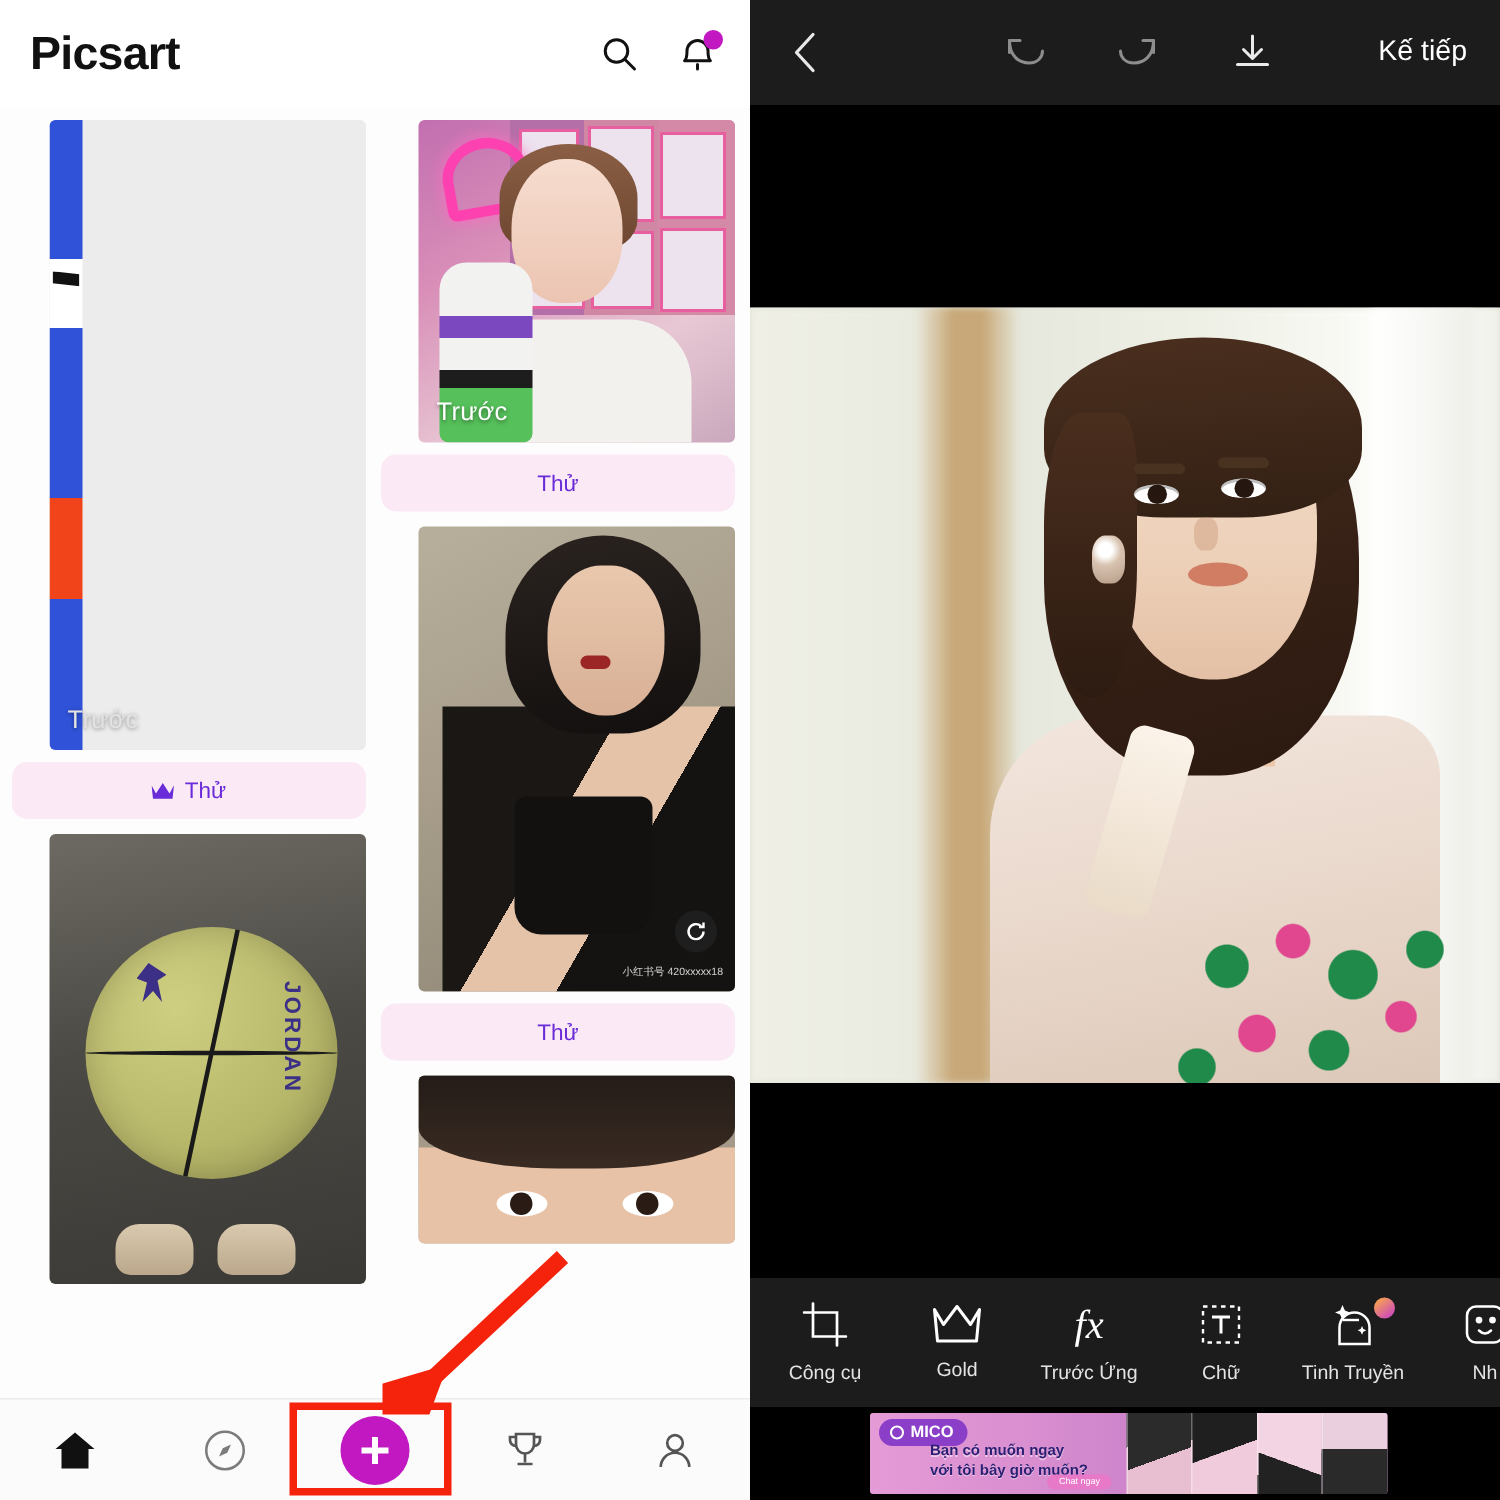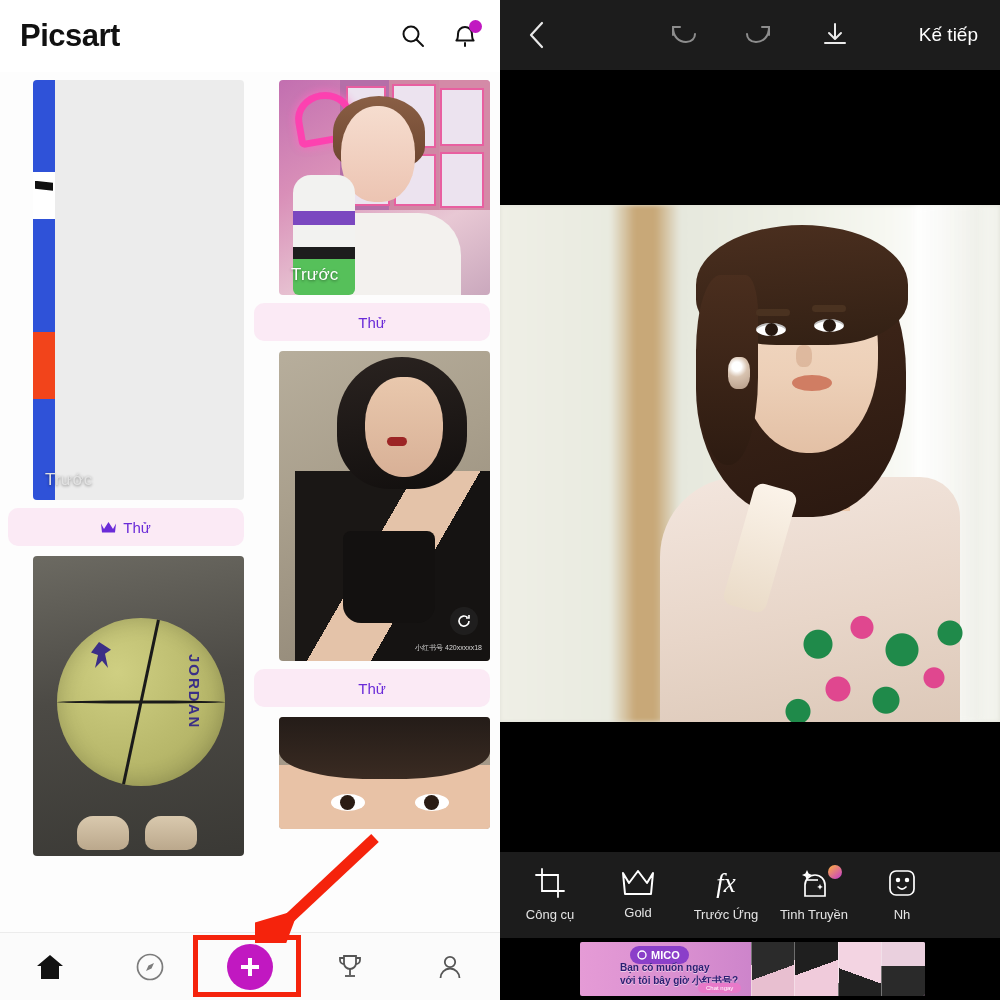--- a/index.html
+++ b/index.html
@@ -396,21 +396,21 @@
     background:linear-gradient(90deg,#e59bd6 0%,#d98fd0 30%,#c77fc8 60%,#e7a3dd 100%);
     position:relative;
   }
   .ad-left { width:196px; position:relative; }
   .ad-logo {
     position:absolute; left:6px; top:4px;
     background:#8b3fc9; color:#fff;
     font-size:11px; font-weight:700;
     padding:3px 9px 3px 7px;
     border-radius:11px;
-    display:flex; align-items:center; gap:4px;margin-left:44px;
+    display:flex; align-items:center; gap:4px;
   }
   .ad-text {
     position:absolute; left:40px; top:20px;
     color:#2a1f72; font-size:10px; font-weight:700;
     line-height:1.25;
     text-shadow:0 1px 0 rgba(255,255,255,.5);
   }
   .ad-cta {
     position:absolute; left:118px; bottom:3px;
     background:#e879c9; color:#fff;
@@ -652,20 +652,28 @@
         <path d="M2 3 L8 13 L17 1 L26 13 L32 3 L30 24 L4 24 Z"></path>
       </svg>
       <span class="tool-label">Gold</span>
     </div>
 
     <div class="tool">
       <span style="color:#fff; font-size:27px; font-style:italic; font-family:'Liberation Serif', serif; line-height:30px;">fx</span>
       <span class="tool-label">Trước Ứng</span>
     </div>
 
+    <div class="tool">
+      <svg width="30" height="30" viewBox="0 0 30 30" fill="none" stroke="#fff" stroke-width="1.6">
+        <rect x="3" y="3" width="24" height="24" stroke-dasharray="3 3"></rect>
+        <line x1="9" y1="10" x2="21" y2="10" stroke-width="2"></line>
+          <line x1="15" y1="10" x2="15" y2="21" stroke-width="2"></line>
+      </svg>
+      <span class="tool-label">Chữ</span>
+    </div>
 
     <div class="tool">
       <span class="tool-badge"></span>
       <svg width="32" height="30" viewBox="0 0 32 30" fill="none" stroke="#fff" stroke-width="1.7">
         <path d="M7 17a10 10 0 1 1 20 0v11H7z"></path>
         <path d="M9 12 h11" stroke-width="1.6"></path>
         <path d="M4 2 l1.6 3.6 L9 7 L5.6 8.4 L4 12 L2.4 8.4 L-1 7 L2.4 5.6 Z" fill="#fff" stroke="none" transform="translate(5,0)"></path>
         <path d="M22 16 l.9 2 2 .9 -2 .9 -.9 2 -.9 -2 -2 -.9 2 -.9 Z" fill="#fff" stroke="none"></path>
       </svg>
       <span class="tool-label">Tinh Truyền</span>
@@ -686,21 +694,21 @@
     <div class="ad-inner">
       <div class="ad-left">
         <div class="ad-logo">
           <svg width="10" height="10" viewBox="0 0 10 10" fill="none" stroke="#fff" stroke-width="1.4">
             <circle cx="5" cy="5" r="4"></circle>
           </svg>
           <span>MICO</span>
         </div>
         <div class="ad-text">
           <div>Bạn có muốn ngay</div>
-          <div>với tôi bây giờ 小红书号?</div>
+          <div>với tôi bây giờ muốn?</div>
         </div>
         <div class="ad-cta">Chat ngay</div>
       </div>
       <div class="ad-thumb t1"></div>
       <div class="ad-thumb t2"></div>
       <div class="ad-thumb t3"></div>
       <div class="ad-thumb t4"></div>
     </div>
   </div>
 </div>

